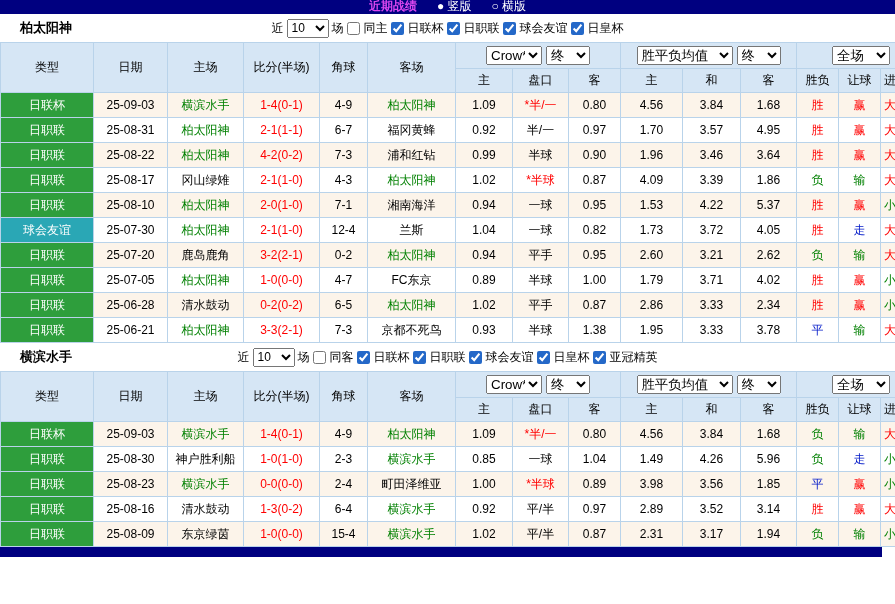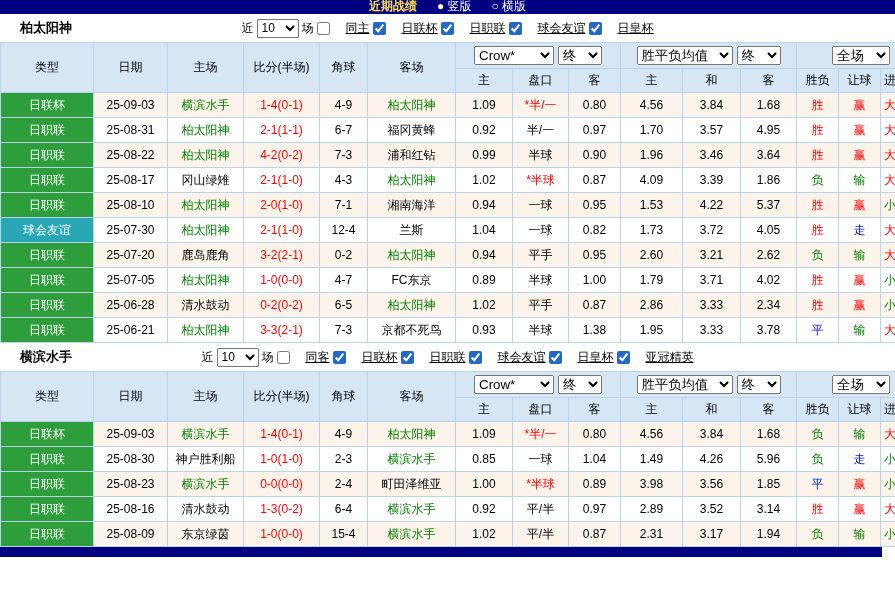--- a/index.html
+++ b/index.html
@@ -13,39 +13,39 @@
     font: 12px "Liberation Sans", "DejaVu Sans", sans-serif;
   }
   .topbar {
     height: 14px;
     background: #000080;
     color: #fff;
     text-align: center;
     line-height: 13px;
     font-size: 12px;
   }
-  .topbar .ttl { color: #fde047; font-weight: bold; }
+  .topbar .ttl { color: #d946ef; font-weight: bold; }
   .topbar .radio { margin-left: 20px; cursor: pointer; }
   .section-bar {
     height: 28px;
     position: relative;
     display: flex;
     align-items: center;
     justify-content: center;
     background: #ffffff;
   }
   .team-name {
     position: absolute;
     left: 20px;
     font-weight: bold;
     font-size: 13px;
   }
   .filters { display: flex; align-items: center; gap: 3px; }
   .filters select { font-size: 12px; height: 19px; }
-  .filters label { display: inline-flex; align-items: center; gap: 16px; cursor: pointer; text-decoration: underline; }
+  .filters label { display: inline-flex; align-items: center; gap: 4px; cursor: pointer; }
   input[type="checkbox"] { width: 13px; height: 13px; margin: 0; accent-color: #2468c8; }
   table {
     border-collapse: collapse;
     table-layout: fixed;
     width: 925px;
   }
   th, td {
     border: 1px solid #b9d3ea;
     text-align: center;
     padding: 0;
@@ -56,21 +56,21 @@
   tr.h1 th { height: 26px; }
   tr.h2 th { height: 24px; }
   tbody td { height: 25px; }
   tbody tr:nth-child(odd) { background: #fcf4ea; }
   tbody td:first-child { color: #fff; }
   .hl { color: #008000; }
   .score { color: #ff0000; }
   .line-red { color: #ff0000; }
   .cut-col { text-align: left; padding-left: 3px; }
   th select { margin: 0 2px; }
-  .w-book { width: 80px; } .w-fin { width: 44px; } .w-avg { width: 96px; } .w-full { width: 58px; } .w-cnt { width: 42px; }
+  .w-book { width: 56px; } .w-fin { width: 44px; } .w-avg { width: 96px; } .w-full { width: 58px; } .w-cnt { width: 42px; }
   .summary {
     width: 881px;
     height: 28px;
     line-height: 27px;
     text-align: center;
     border: 1px solid #b9d3ea;
     border-top: none;
   }
   .summary .red { color: #ff0000; }
   .summary .blue { color: #0018c8; }

